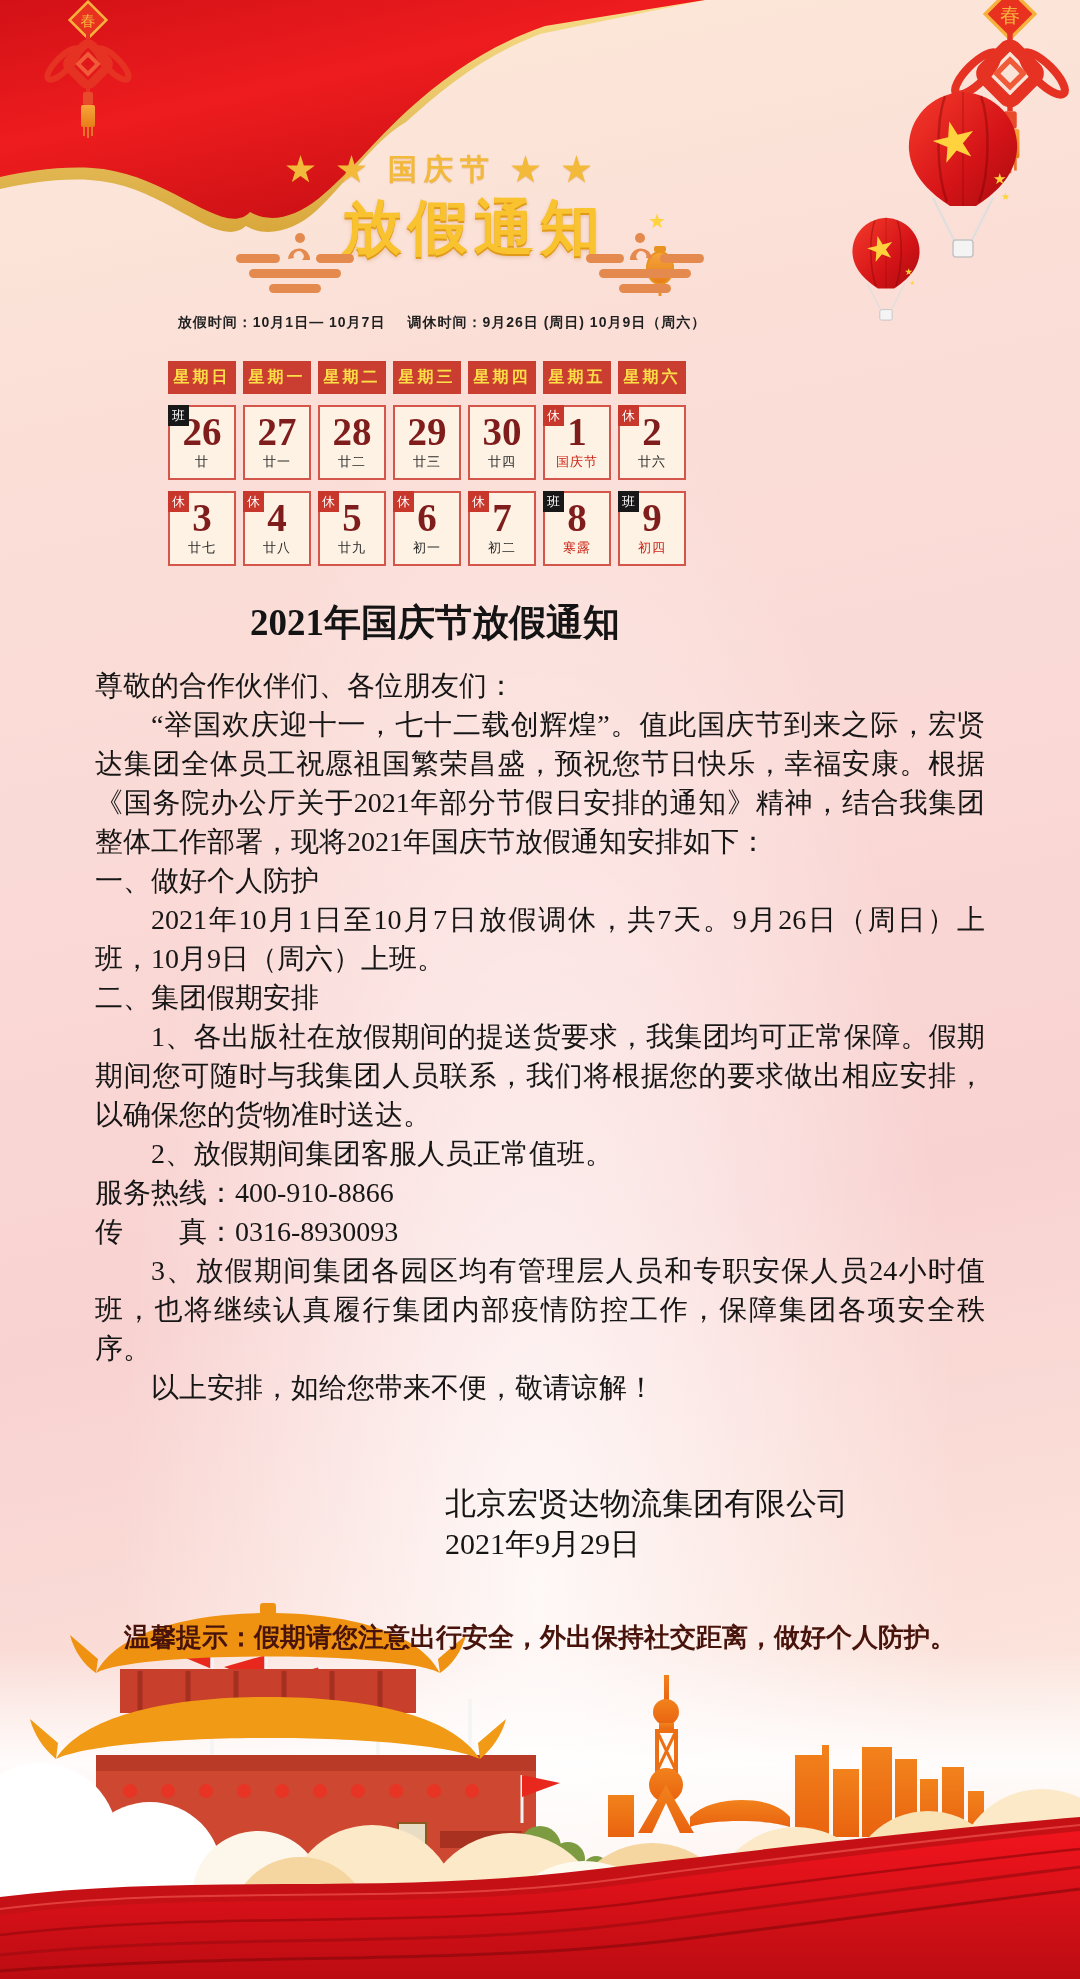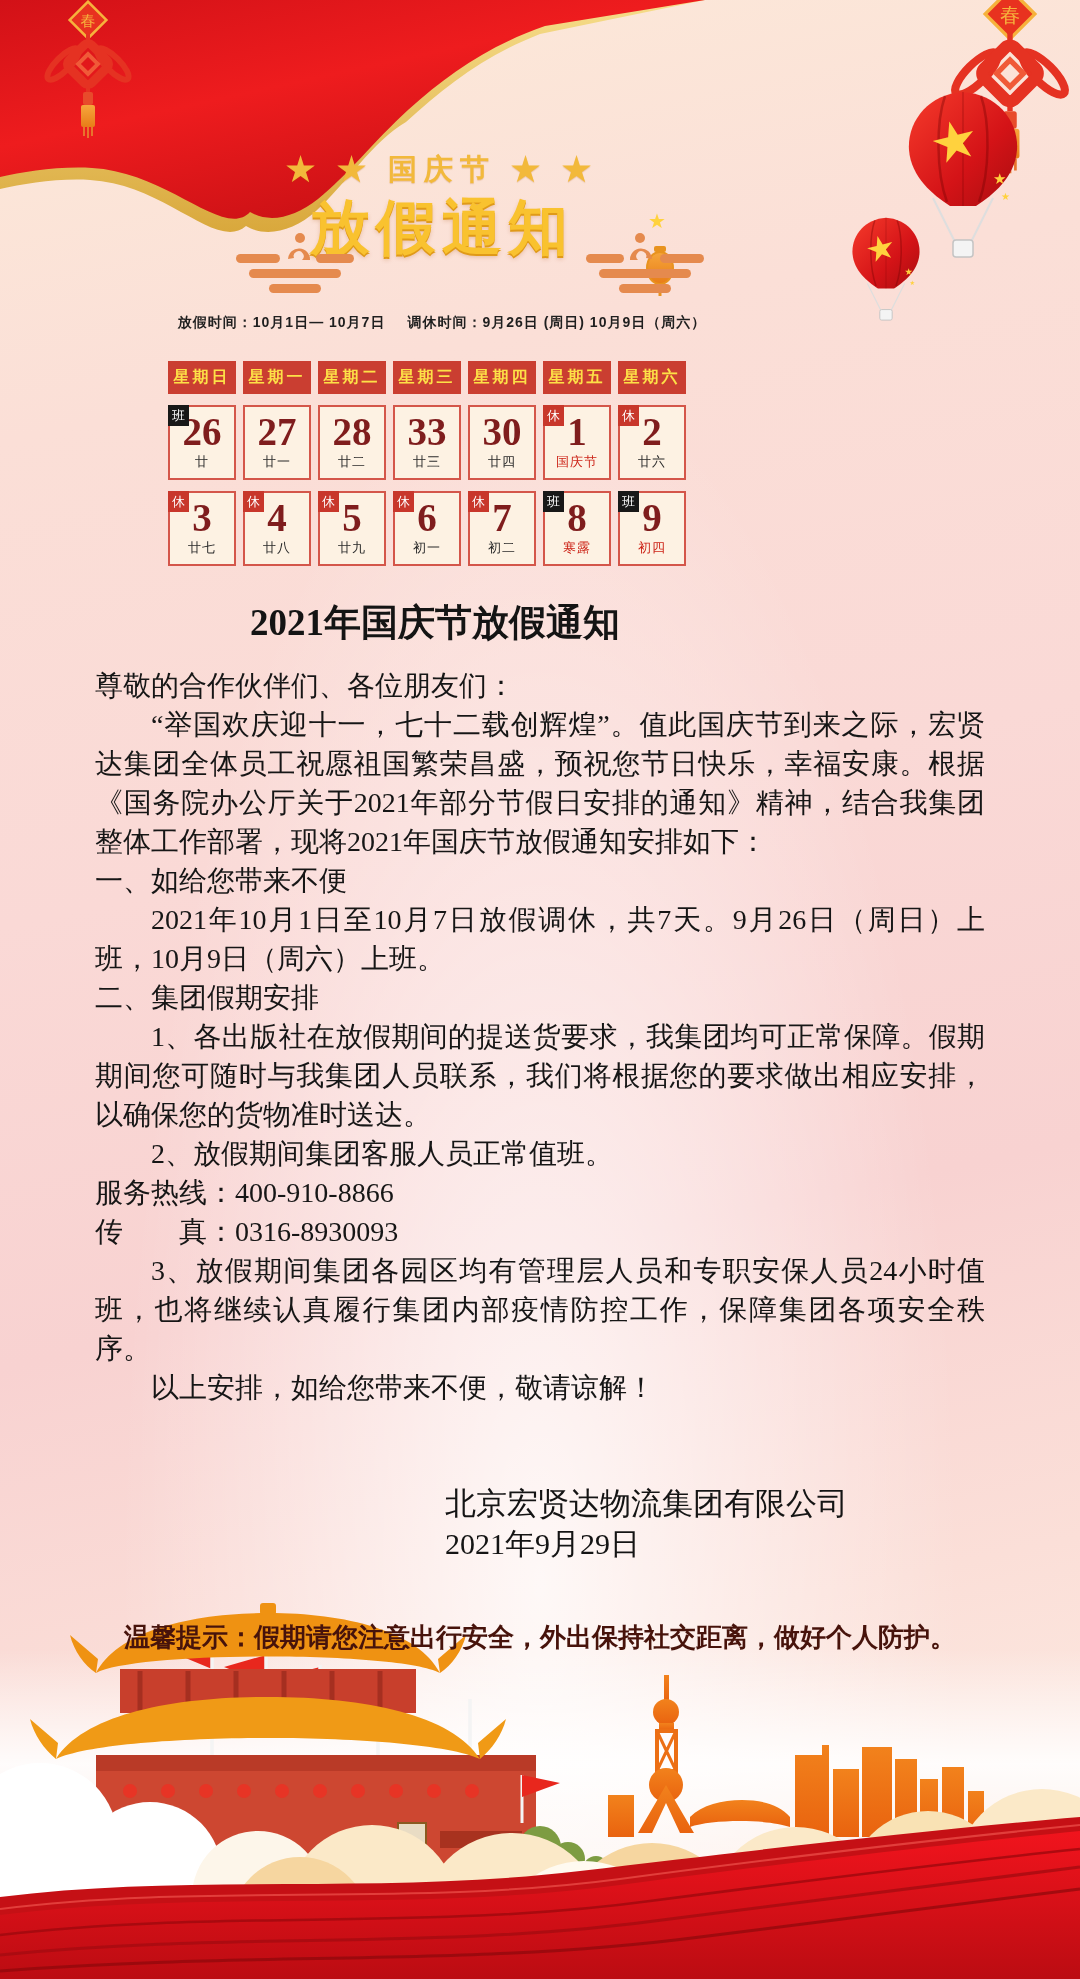--- a/index.html
+++ b/index.html
@@ -11,21 +11,21 @@
       linear-gradient(168deg,#fcead9 0%,#fbdfd7 20%,#fad9d6 42%,#f8d2d1 62%,#fbdfd8 80%,#fdefe6 100%);
   }
   svg{display:block;}
   .top-art{position:absolute;top:0;left:0;z-index:1;}
   .footer-art{position:absolute;bottom:0;left:0;z-index:1;}
 
   .hdr-col{position:absolute;left:12px;width:860px;text-align:center;z-index:2;}
   .eyebrow{top:150px;font-size:29px;font-weight:bold;color:#f2b93b;letter-spacing:7px;
     text-shadow:0 1px 1px rgba(180,90,0,.25);}
   .big-title{top:188px;font-size:60px;font-weight:900;color:#f9c22f;letter-spacing:6px;
-    text-shadow:0 2px 0 #e09a18,0 3px 4px rgba(170,80,0,.25);}
+    text-shadow:0 2px 0 #e09a18,0 3px 4px rgba(170,80,0,.25);margin-left:32px;}
   .cloud-motif{position:absolute;z-index:2;}
   .schedule{top:314px;font-size:14px;font-weight:600;color:#1f1f1f;letter-spacing:1px;}
   .schedule .part2{margin-left:22px;}
 
   .calendar{position:absolute;left:168px;top:361px;width:520px;z-index:2;}
   .cal-head,.cal-row{display:flex;}
   .cal-head{gap:7px;}
   .cal-row{gap:7px;margin-top:11px;}
   .wk-cell{width:68px;height:33px;background:#ca3e31;color:#fde047;font-size:16px;font-weight:bold;
     letter-spacing:3px;display:flex;align-items:center;justify-content:center;box-sizing:border-box;}
@@ -183,21 +183,21 @@
           </div>
           <div class="date-cell">
             <div class="num">27</div>
             <div class="lunar">廿一</div>
           </div>
           <div class="date-cell">
             <div class="num">28</div>
             <div class="lunar">廿二</div>
           </div>
           <div class="date-cell">
-            <div class="num">33</div>
+            <div class="num">29</div>
             <div class="lunar">廿三</div>
           </div>
           <div class="date-cell">
             <div class="num">30</div>
             <div class="lunar">廿四</div>
           </div>
           <div class="date-cell">
             <span class="badge rest">休</span>
             <div class="num">1</div>
             <div class="lunar red">国庆节</div>
@@ -245,21 +245,21 @@
             <div class="lunar red">初四</div>
           </div>
         </div>
       </div>
   </div>
 
   <div class="main-title">2021年国庆节放假通知</div>
   <div class="notice-body" id="notice-body">
       <p class="para">尊敬的合作伙伴们、各位朋友们：</p>
       <p class="para" style="text-indent: 2em;">“举国欢庆迎十一，七十二载创辉煌”。值此国庆节到来之际，宏贤达集团全体员工祝愿祖国繁荣昌盛，预祝您节日快乐，幸福安康。根据《国务院办公厅关于2021年部分节假日安排的通知》精神，结合我集团整体工作部署，现将2021年国庆节放假通知安排如下：</p>
-      <p class="para">一、如给您带来不便</p>
+      <p class="para">一、做好个人防护</p>
       <p class="para" style="text-indent: 2em;">2021年10月1日至10月7日放假调休，共7天。9月26日（周日）上班，10月9日（周六）上班。</p>
       <p class="para">二、集团假期安排</p>
       <p class="para" style="text-indent: 2em;">1、各出版社在放假期间的提送货要求，我集团均可正常保障。假期期间您可随时与我集团人员联系，我们将根据您的要求做出相应安排，以确保您的货物准时送达。</p>
       <p class="para" style="text-indent: 2em;">2、放假期间集团客服人员正常值班。</p>
       <p class="para">服务热线：400-910-8866</p>
       <p class="para">传　　真：0316-8930093</p>
       <p class="para" style="text-indent: 2em;">3、放假期间集团各园区均有管理层人员和专职安保人员24小时值班，也将继续认真履行集团内部疫情防控工作，保障集团各项安全秩序。</p>
       <p class="para" style="text-indent: 2em;">以上安排，如给您带来不便，敬请谅解！</p>
     </div>
 

